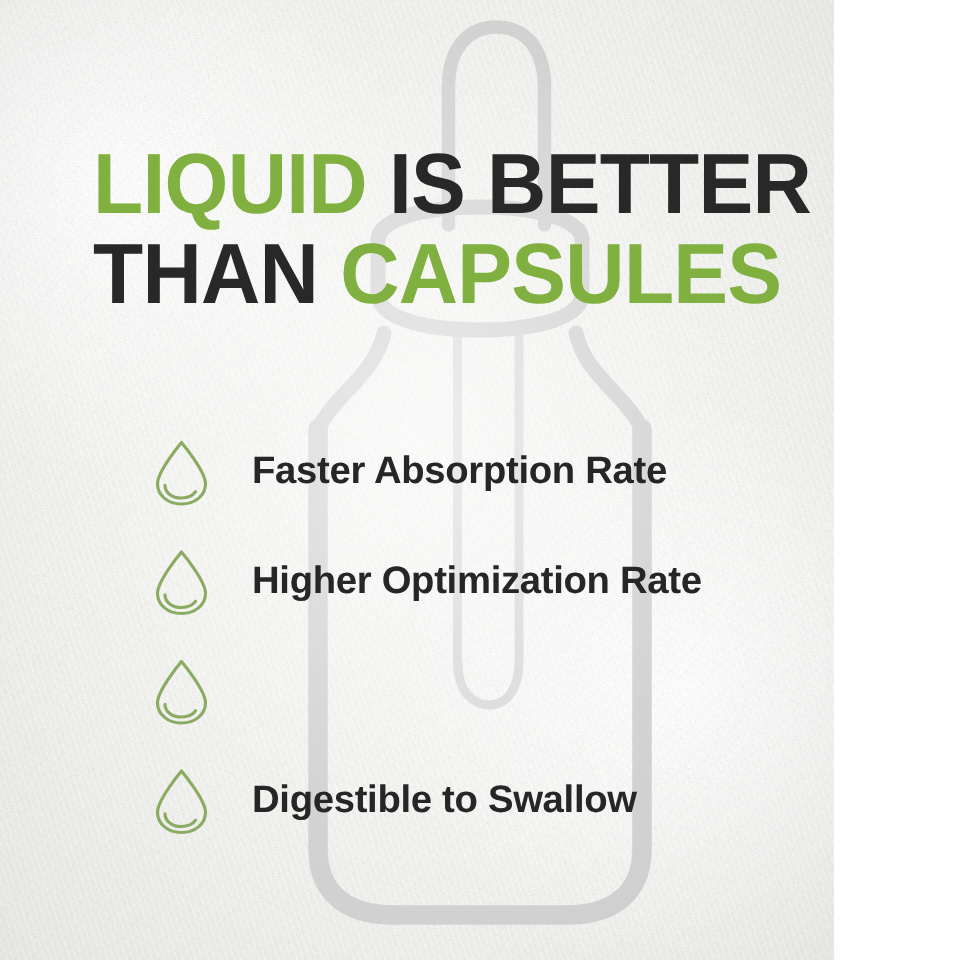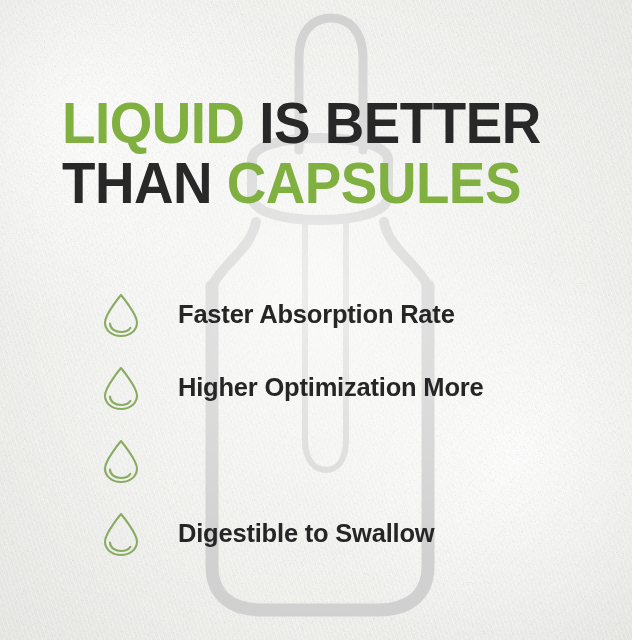--- a/index.html
+++ b/index.html
@@ -2,21 +2,21 @@
 <html><head>
 <meta charset="utf-8">
 <style>
   html, body {
     margin: 0;
     padding: 0;
     background: #ffffff;
   }
   #poster {
     position: relative;
-    width: 632px;
+    width: 556px;
     height: 640px;
     overflow: hidden;
     background-color: #f5f5f3;
     font-family: "Liberation Sans", sans-serif;
   }
   
   .paper-base {
     position: absolute;
     inset: 0;
     background-color: #f4f4f2;
@@ -85,21 +85,21 @@
     align-items: center;
     height: 73px;
   }
   .drop-icon {
     width: 42px;
     min-width: 42px;
     height: 46px;
     display: block;
   }
   .benefit-label {
-    margin-left: 36px;
+    margin-left: 26px;
     font-size: 25.5px;
     font-weight: 700;
     letter-spacing: -0.2px;
     color: #262626;
     white-space: nowrap;
   }
 </style>
 </head>
 <body>
 
@@ -170,21 +170,21 @@
         <path d="M10 31.5 C10 36.5 14.8 40 21 40 C25.2 40 28.6 38.4 30.4 35.8" fill="none" stroke="#8aac62" stroke-width="2.1" stroke-linecap="round"></path>
       </svg>
       <span class="benefit-label">Faster Absorption Rate</span>
     </div>
 
     <div class="benefit-row">
       <svg class="drop-icon" viewBox="0 0 42 46" aria-hidden="true">
         <path d="M21 3 C21 3 5 22 5 30.5 C5 38.5 12.2 44 21 44 C29.8 44 37 38.5 37 30.5 C37 22 21 3 21 3 Z" fill="none" stroke="#8aac62" stroke-width="2.1" stroke-linejoin="round"></path>
         <path d="M10 31.5 C10 36.5 14.8 40 21 40 C25.2 40 28.6 38.4 30.4 35.8" fill="none" stroke="#8aac62" stroke-width="2.1" stroke-linecap="round"></path>
       </svg>
-      <span class="benefit-label">Higher Optimization More</span>
+      <span class="benefit-label">Higher Optimization Rate</span>
     </div>
 
     <div class="benefit-row">
       <svg class="drop-icon" viewBox="0 0 42 46" aria-hidden="true">
         <path d="M21 3 C21 3 5 22 5 30.5 C5 38.5 12.2 44 21 44 C29.8 44 37 38.5 37 30.5 C37 22 21 3 21 3 Z" fill="none" stroke="#8aac62" stroke-width="2.1" stroke-linejoin="round"></path>
         <path d="M10 31.5 C10 36.5 14.8 40 21 40 C25.2 40 28.6 38.4 30.4 35.8" fill="none" stroke="#8aac62" stroke-width="2.1" stroke-linecap="round"></path>
       </svg>
     </div>
 
     <div class="benefit-row">

